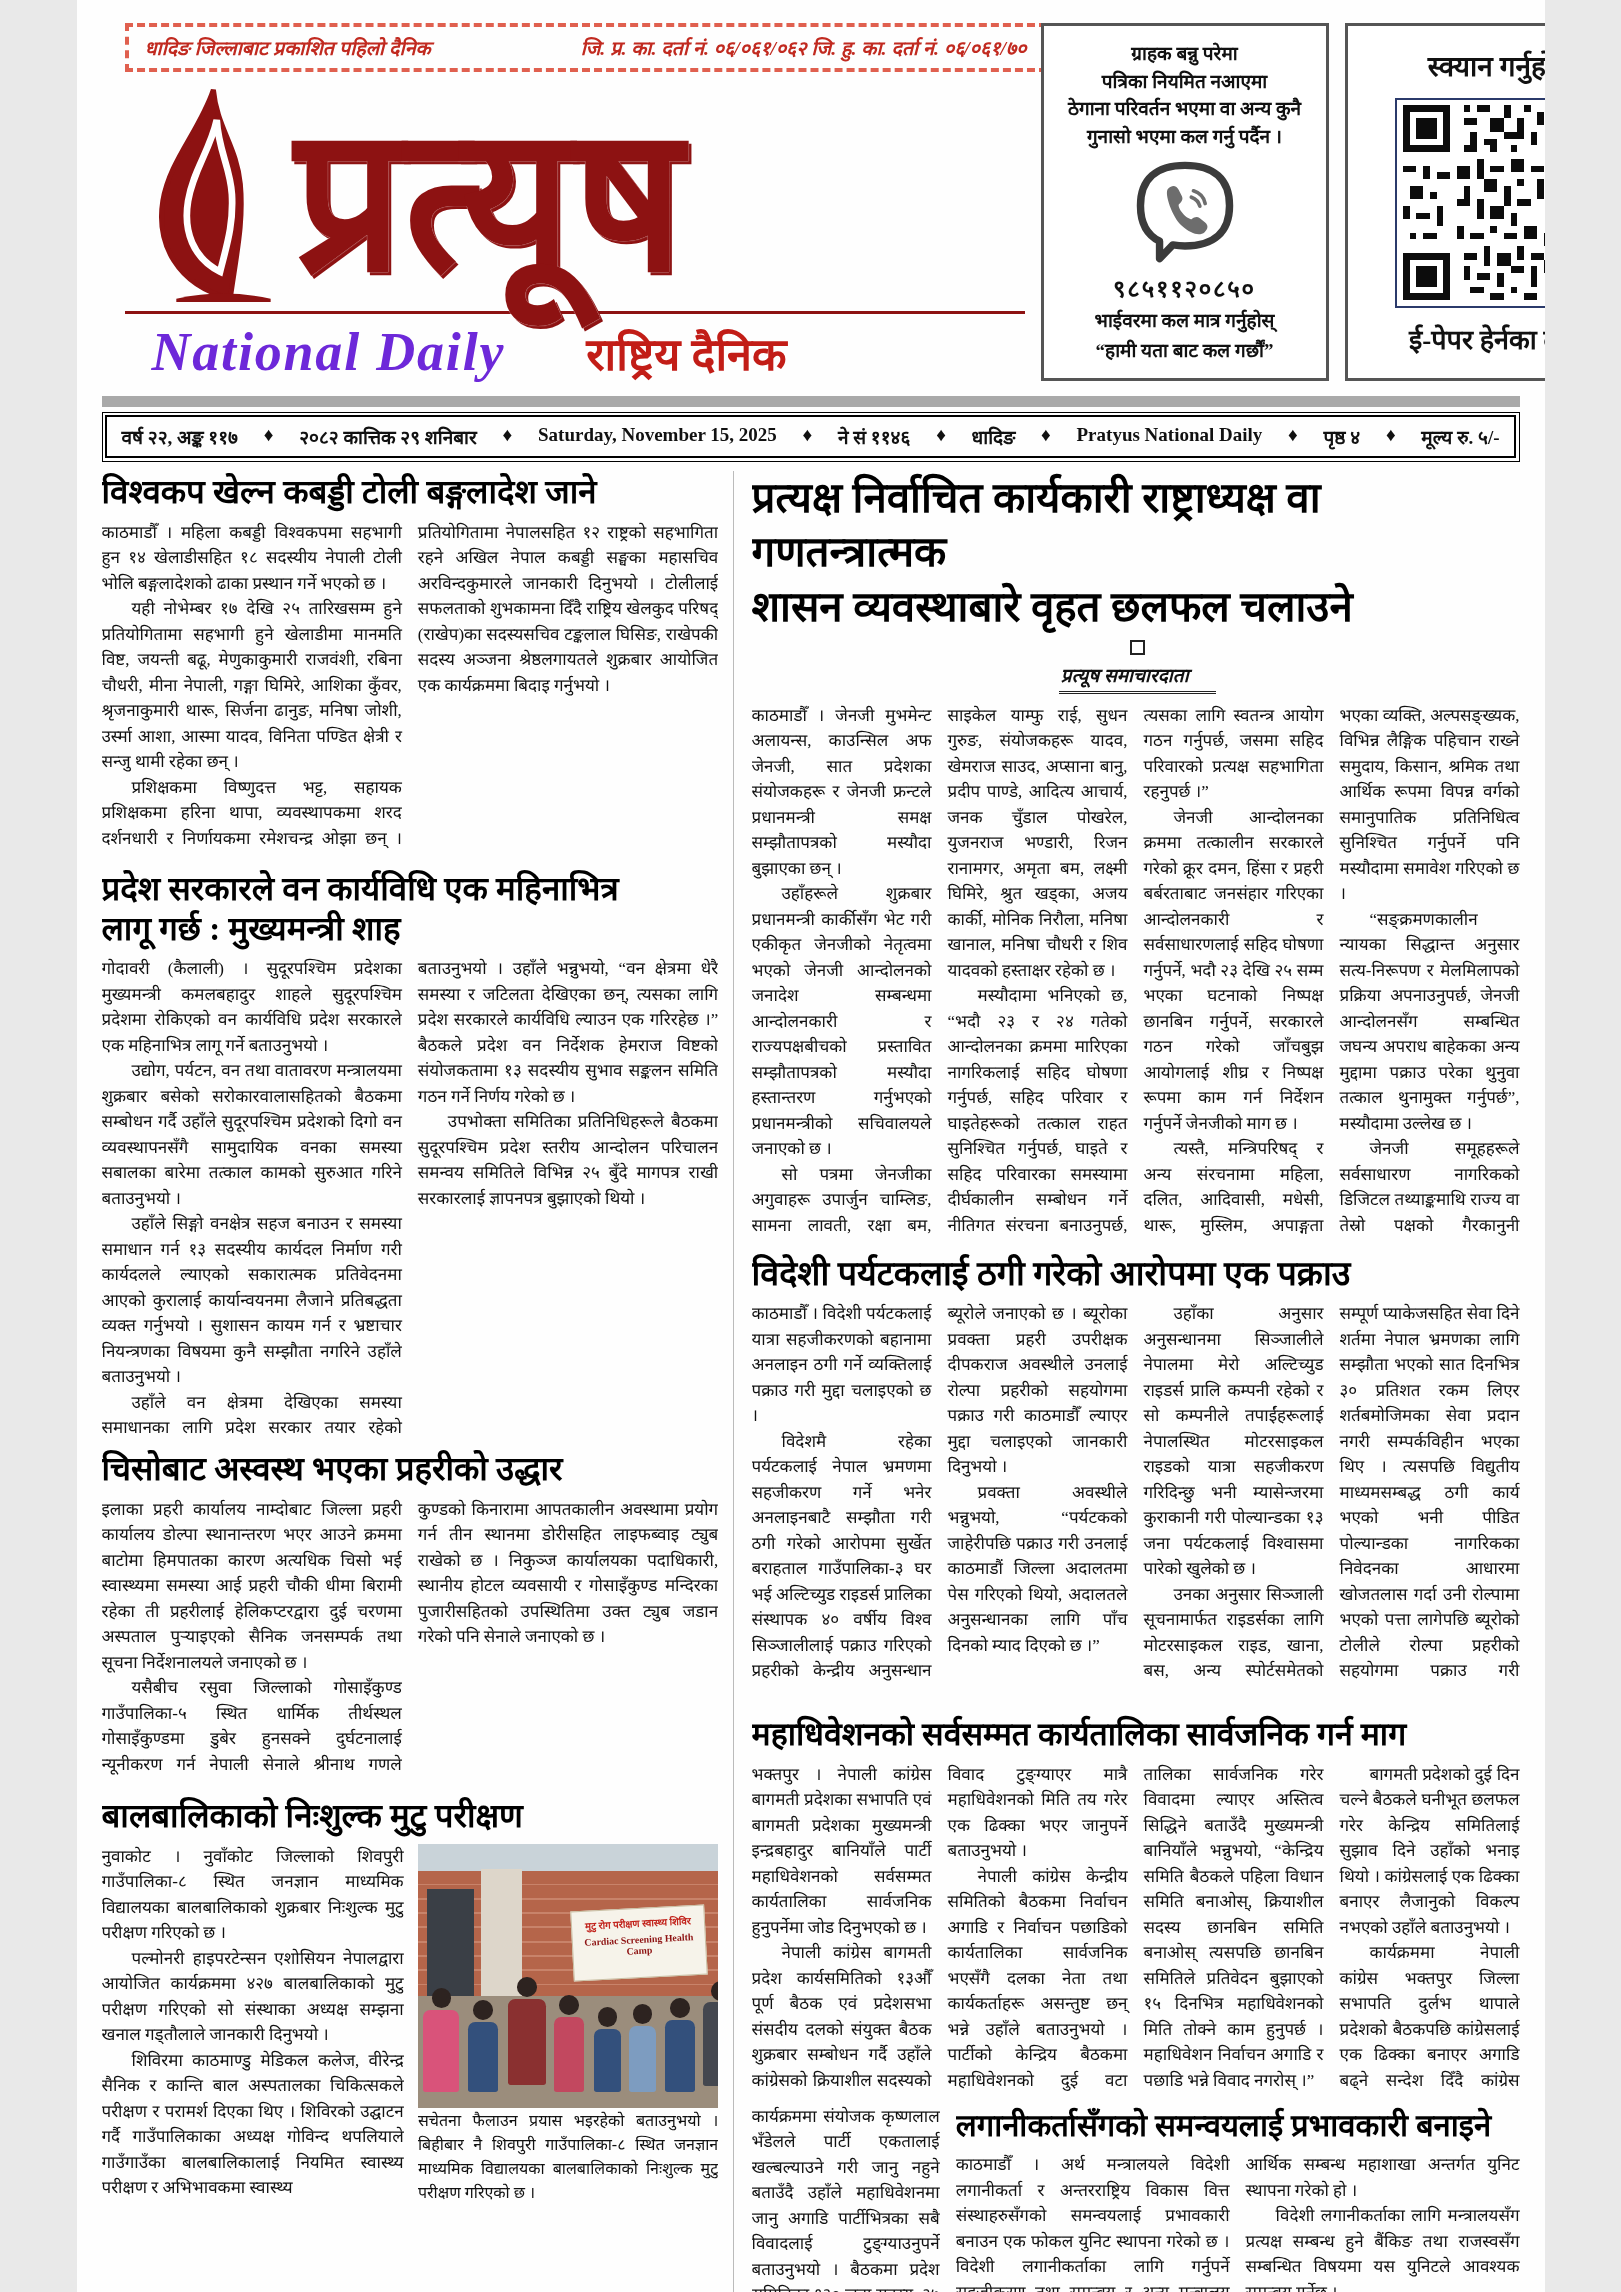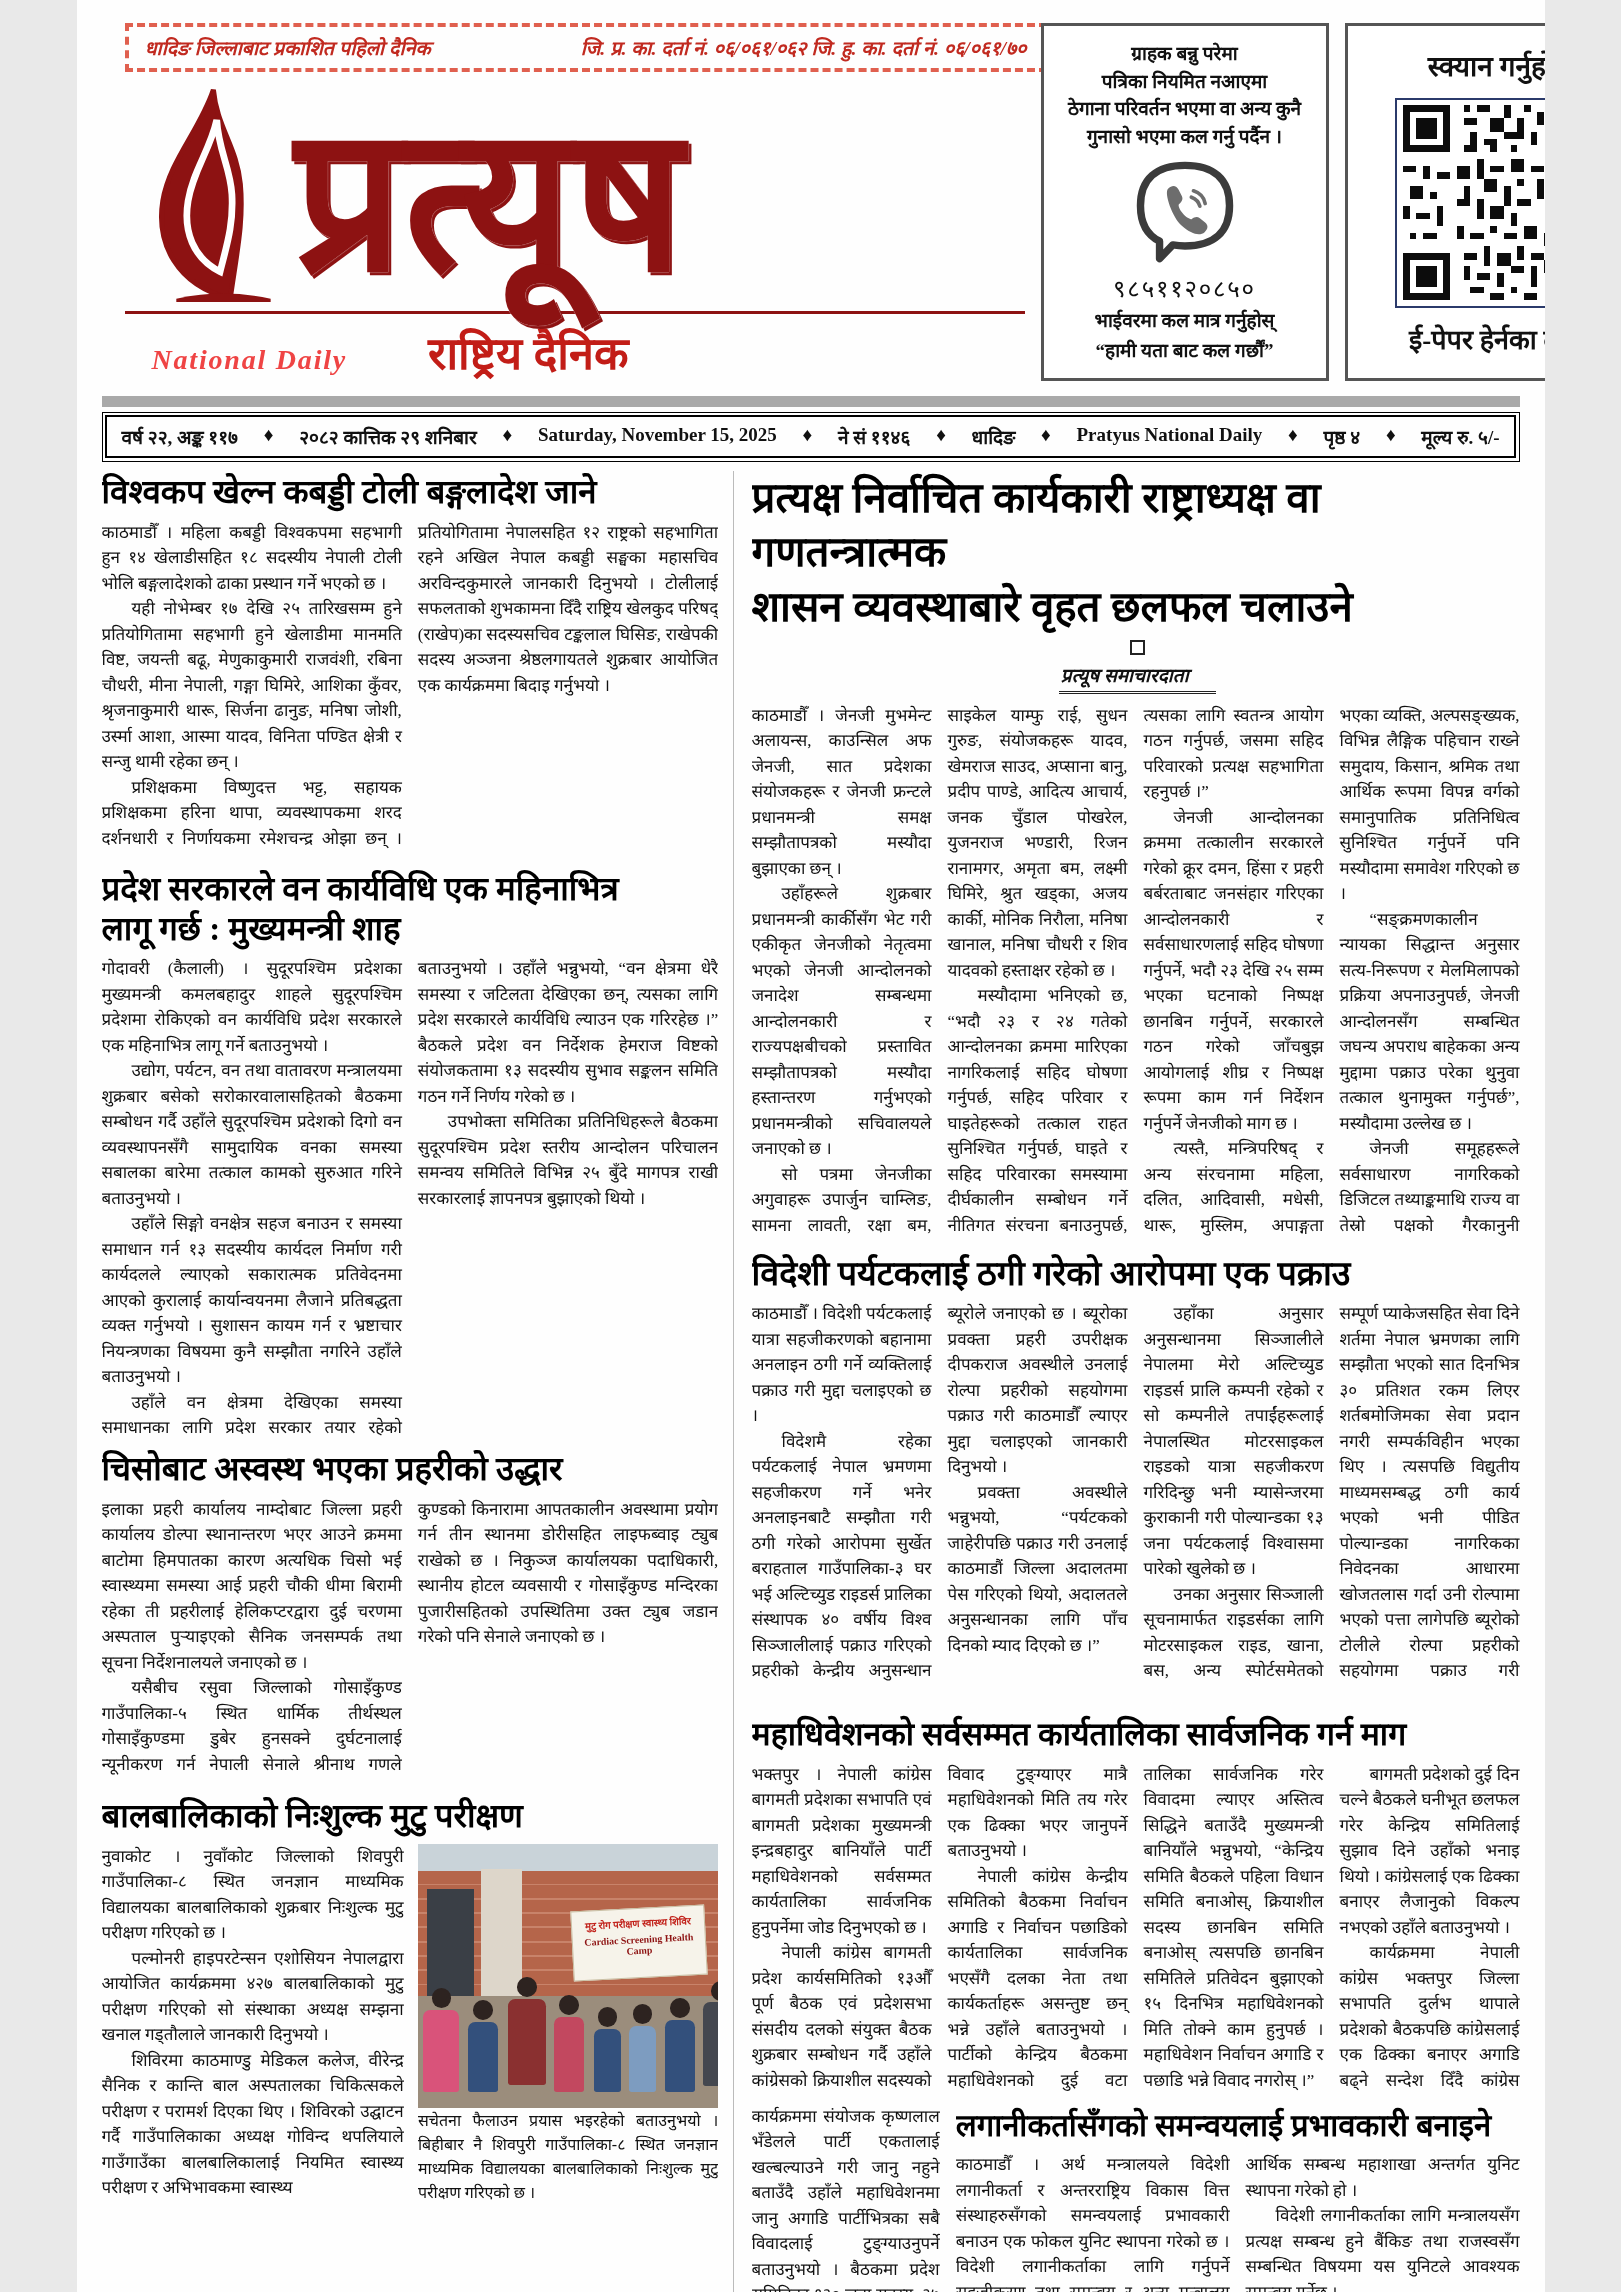--- a/index.html
+++ b/index.html
@@ -19,30 +19,30 @@
   }
   .masthead { display:flex; align-items:flex-end; height:224px; margin-top:5.4px; }
   .flame { width:170px; height:219px; flex:0 0 auto; }
   .logo-np {
     font-size:190px; line-height:1.0; font-weight:bold; color:#8d1212;
     letter-spacing:1.8px; text-shadow:0 0 0.9px #fff, 2.7px 2.7px 0 #8d1212;
     transform:scaleY(1.06); transform-origin:bottom; white-space:nowrap;
   }
   .mast-rule { border-top:3.6px solid #8d1212; margin-top:9px; width:900px; }
   .mast-bottom { display:flex; align-items:baseline; gap:81px; padding:7.2px 3.6px 0 27px; }
-  .logo-en { font-size:28px; font-weight:bold; font-style:italic; color:#ef4444; letter-spacing:1.8px; }
+  .logo-en { font-size:54px; font-weight:bold; font-style:italic; color:#6d28d9; letter-spacing:1.8px; }
   .logo-np-sub { font-size:45px; font-weight:bold; color:#c21d17; }
   .info-box {
     position:absolute; top:0; height:358px; border:3.6px solid #555; background:#fff;
     display:flex; flex-direction:column; align-items:center; text-align:center;
   }
   .contact-box { left:939px; width:288px; padding:14.3px 9px 9px 9px; }
   .contact-lines { font-size:19px; font-weight:bold; line-height:1.45; }
   .viber { width:106px; height:106px; margin:9px 0 5.4px 0; }
-  .phone { font-size:24px; font-weight:normal; letter-spacing:1.8px; }
+  .phone { font-size:24px; font-weight:bold; letter-spacing:1.8px; }
   .contact-note { font-size:19px; font-weight:bold; margin-top:3.6px; }
   .qr-box { left:1243px; width:311px; padding:19.7px 10.7px 9px 10.7px; }
   .qr-title { font-size:28px; font-weight:bold; }
   .qr-frame { border:2.7px solid #2b3a6b; padding:5.4px; margin:14.3px 0 12.5px 0; background:#fff; }
   .qr-svg { width:195px; height:195px; display:block; }
   .qr-caption { font-size:27px; font-weight:bold; }
   .gray-strip { height:11.6px; background:#a9a9a9; margin:3.6px 0 4.5px 0; }
   
   .datebar { border:1.8px solid #000; padding:2.7px; }
   .datebar-inner {

